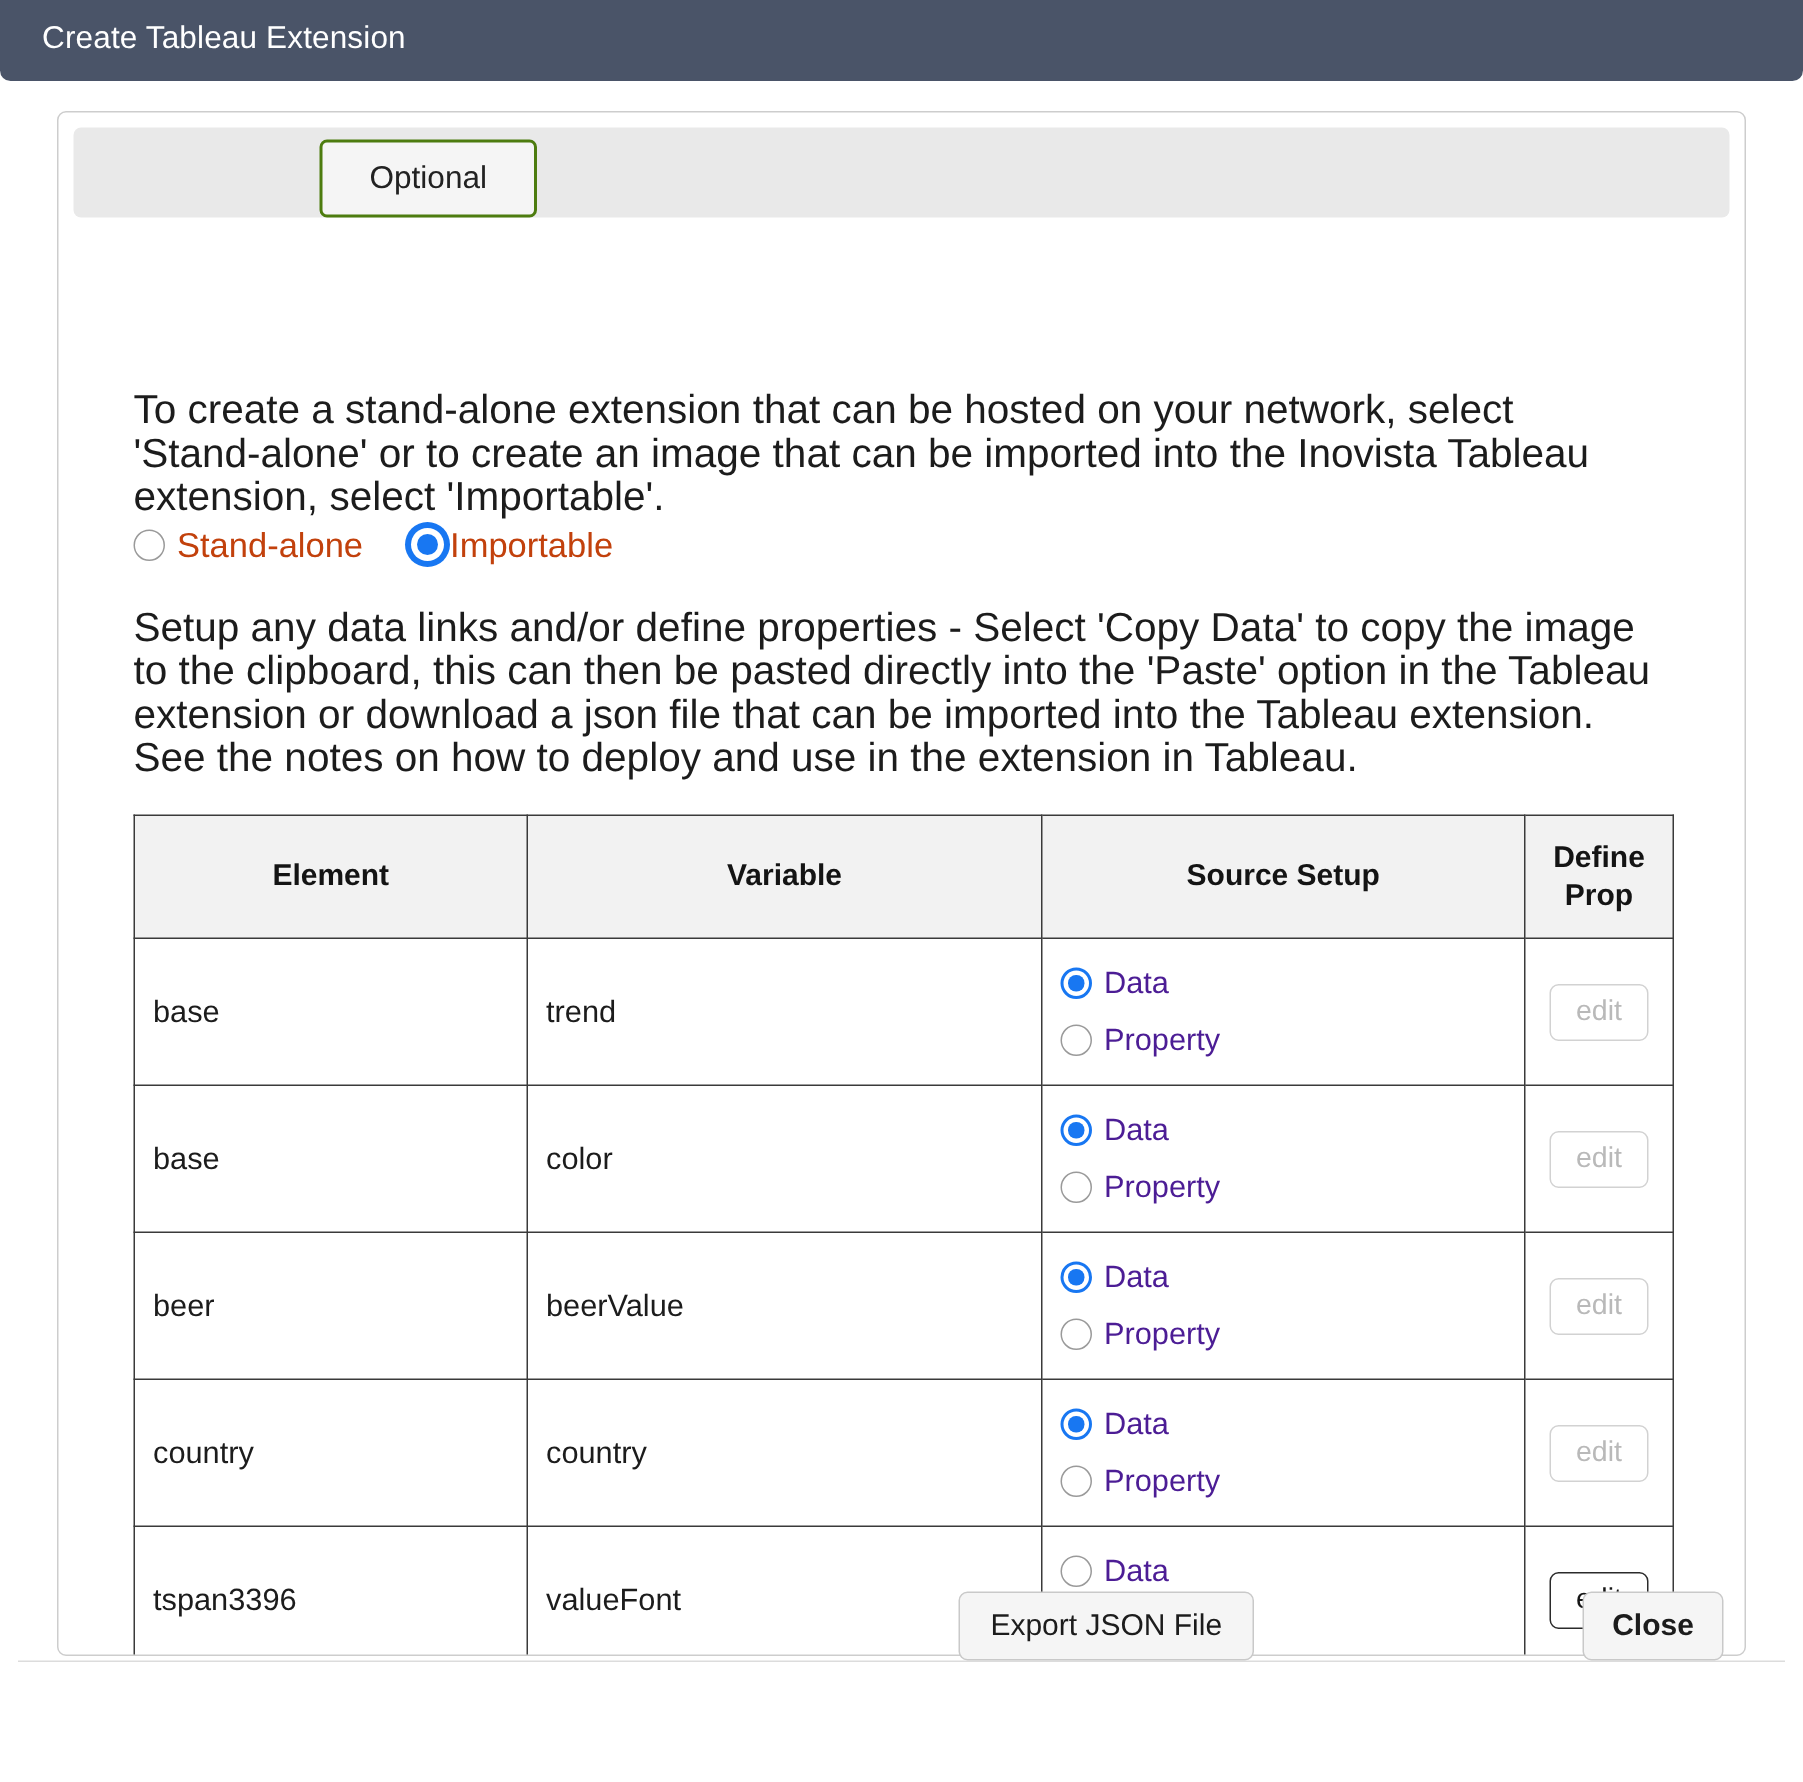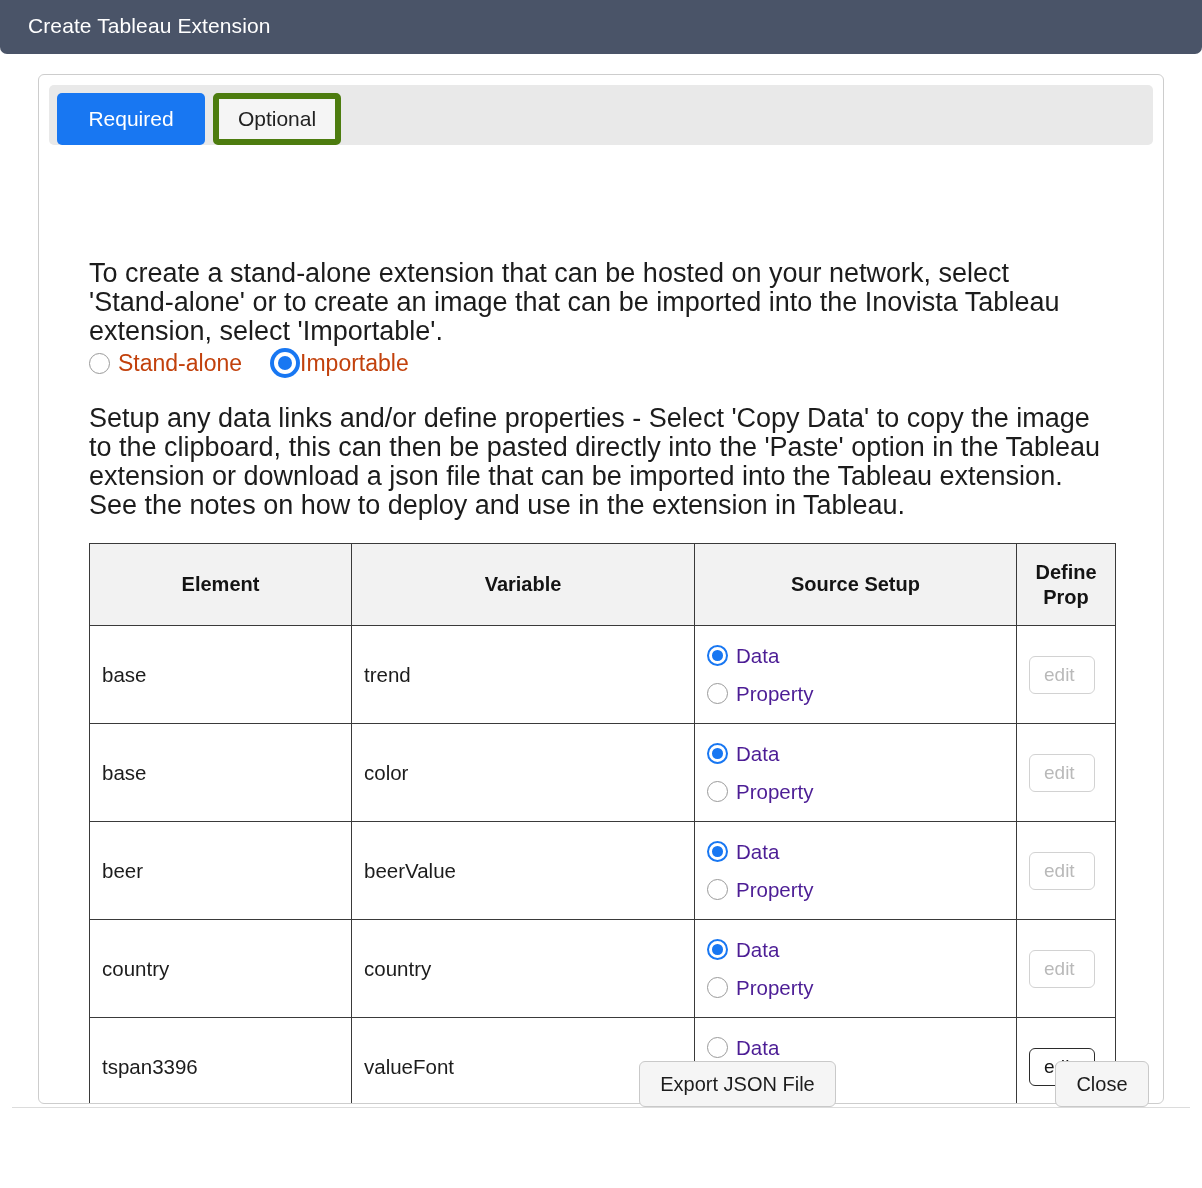--- a/index.html
+++ b/index.html
@@ -76,24 +76,24 @@
   }
   .tab.active {
     left: 8px;
     width: 148px;
     background: #1877f2;
     color: #ffffff;
     border: none;
   }
   .tab.inactive {
     left: 164px;
-    width: 128px;
+    width: 145px;
     background: #f5f5f5;
     color: #222222;
-    border: 6px solid #4d7c0f;
+    border: 2px solid #4d7c0f;
   }
 
   
   .panel-body {
     position: absolute;
     left: 0;
     top: 80px;
     width: 1126px;
     height: 950px;
     overflow: hidden;
@@ -198,21 +198,21 @@
   .col-def { width: 99px; }
 
   table.grid td {
     height: 98px;
     vertical-align: middle;
     font-size: 20.5px;
     color: #1c1c1c;
     padding: 0 12px;
   }
   td.cell-src { padding: 0 0 0 18px; }
-  td.cell-def { padding: 0; text-align: left; }
+  td.cell-def { padding: 0; text-align: center; }
 
   .src-opt {
     display: flex;
     align-items: center;
     height: 38px;
     cursor: pointer;
     user-select: none;
   }
   .src-opt .lbl {
     font-size: 20.5px;
@@ -290,35 +290,32 @@
     font-family: "Liberation Sans", sans-serif;
     display: flex;
     align-items: center;
     justify-content: center;
     cursor: pointer;
     user-select: none;
     box-sizing: border-box;
   }
   #btn-export { left: 639px; width: 197px; }
   #btn-copy   { left: 875px; width: 140px; }
-  #btn-close  { left: 1055px; width: 94px; }
+  #btn-close  { left: 1055px; width: 94px; font-weight: bold; }
 </style>
 </head>
 <body>
 
 <div class="titlebar">
   <div class="titlebar-text">Create Tableau Extension</div>
 </div>
 
 <div class="panel">
 
   <div class="tabstrip">
-    <div class="tab active">
-      <span>Required</span>
-    </div>
     <div class="tab inactive">
       <span>Optional</span>
     </div>
   </div>
 
   <div class="panel-body">
 
     <div class="para para-1">To create a stand-alone extension that can be hosted on your network, select 'Stand-alone' or to create an image that can be imported into the Inovista Tableau extension, select 'Importable'.</div>
 
     <div class="mode-row">

